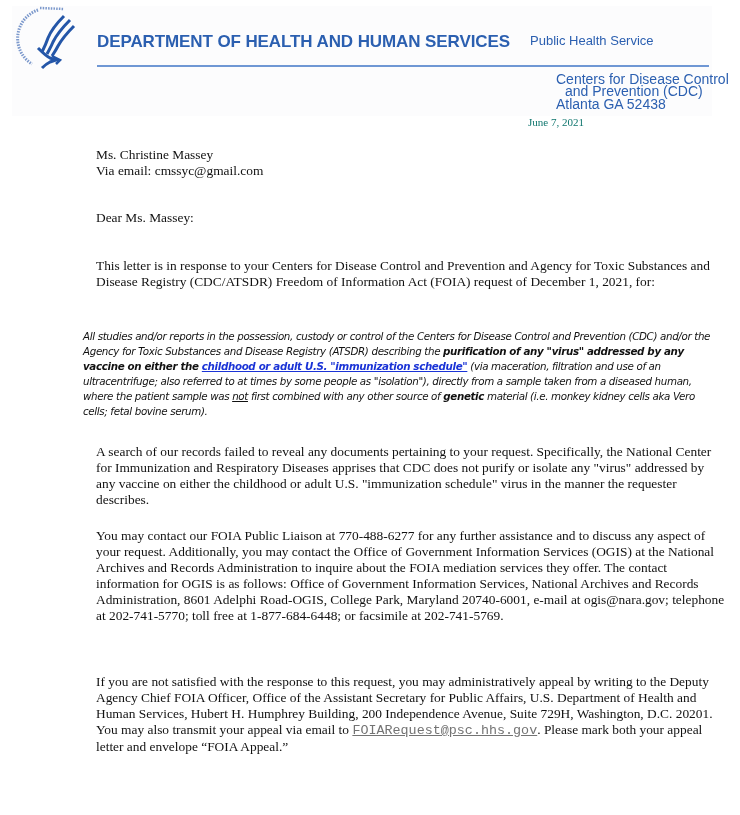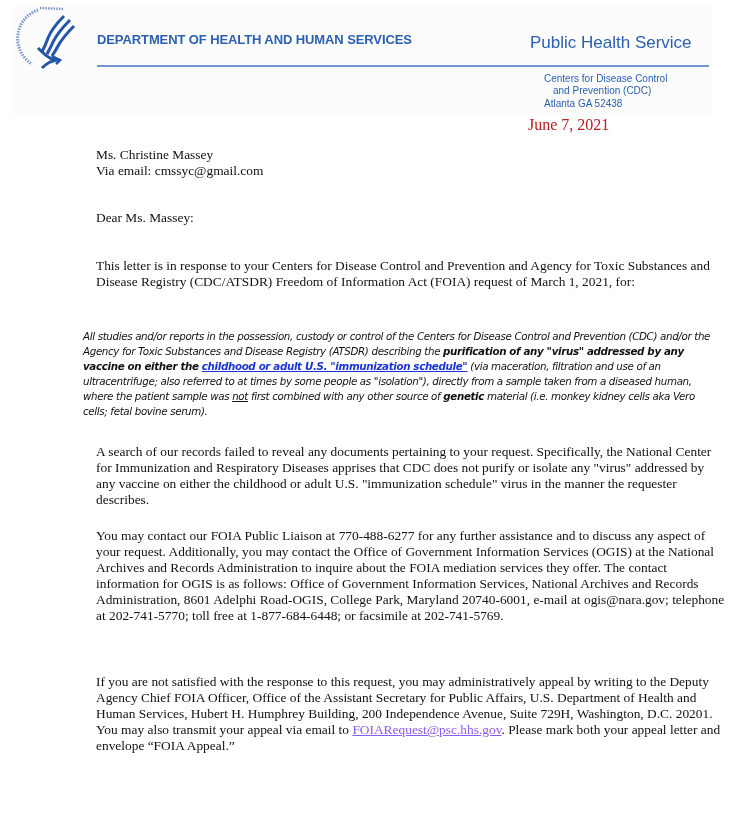--- a/index.html
+++ b/index.html
@@ -29,59 +29,59 @@
       top: 4px;
       width: 64px;
       height: 68px;
     }
     .dept-name {
       position: absolute;
       left: 97px;
       top: 32px;
       font-family: "Liberation Sans", sans-serif;
       font-weight: bold;
-      font-size: 13px;
+      font-size: 17px;
       color: #2b5fb0;
       letter-spacing: -0.1px;
       white-space: nowrap;
     }
     .phs {
       position: absolute;
       left: 530px;
       top: 33px;
       font-family: "Liberation Sans", sans-serif;
-      font-size: 17px;
+      font-size: 13px;
       color: #2b5fb0;
       white-space: nowrap;
     }
     .rule {
       position: absolute;
       left: 97px;
       top: 65px;
       width: 612px;
       height: 2px;
       background: #6f97d4;
     }
     .cdc-block {
       position: absolute;
-      left: 544px;
+      left: 556px;
       top: 73px;
       font-family: "Liberation Sans", sans-serif;
-      font-size: 10px;
+      font-size: 14px;
       line-height: 12.3px;
       color: #2b5fb0;
       white-space: nowrap;
     }
     .cdc-block .indent { padding-left: 9px; }
     .date {
       position: absolute;
       left: 528px;
       top: 116px;
-      font-size: 16px;
-      color: #b91c1c;
+      font-size: 11px;
+      color: #0f766e;
       white-space: nowrap;
     }
     .body-text {
       position: absolute;
       left: 52px;
       width: 660px;
       font-size: 13.4px;
       line-height: 16px;
       color: #111111;
       margin-left: 44px;
@@ -105,22 +105,23 @@
     .quote a {
       color: #1a33d6;
       font-weight: bold;
       text-decoration: underline;
     }
     .quote u { text-decoration: underline; }
     .para2 { top: 444px; width: 630px; }
     .para3 { top: 528px; width: 630px; }
     .para4 { top: 674px; width: 630px; }
     .para4 a {
-      color: #8b5cf6;
+      color: #737373;
       text-decoration: underline;
+      font-family: Liberation Mono, monospace;
     }
     p { margin: 0; }
   </style>
 </head>
 <body>
 
 <div class="letterhead"></div>
 
 <svg class="seal" viewBox="0 0 64 68">
   <path d="M22 6 A30 30 0 0 0 16 60" fill="none" stroke="#5b7fbf" stroke-width="3" stroke-dasharray="1.5 1.2" opacity="0.8"></path>
@@ -144,21 +145,21 @@
 
 <div class="date">June 7, 2021</div>
 
 <div class="body-text addr">
   <div>Ms. Christine Massey</div>
   <div>Via email: cmssyc@gmail.com</div>
 </div>
 
 <p class="body-text greeting">Dear Ms. Massey:</p>
 
-<p class="body-text para1">This letter is in response to your Centers for Disease Control and Prevention and Agency for Toxic Substances and Disease Registry (CDC/ATSDR) Freedom of Information Act (FOIA) request of March 1, 2021, for:</p>
+<p class="body-text para1">This letter is in response to your Centers for Disease Control and Prevention and Agency for Toxic Substances and Disease Registry (CDC/ATSDR) Freedom of Information Act (FOIA) request of December 1, 2021, for:</p>
 
 <p class="quote"><span>All studies and/or reports in the possession, custody or control of the Centers for Disease Control and Prevention (CDC) and/or the Agency for Toxic Substances and Disease Registry (ATSDR) describing the </span><b>purification of any "virus" addressed by any vaccine on either the </b><a href="#">childhood or adult U.S. "immunization schedule"</a><span> (via maceration, filtration and use of an ultracentrifuge; also referred to at times by some people as "isolation"), directly from a sample taken from a diseased human, where the patient sample was </span><u>not</u><span> first combined with any other source of </span><b>genetic</b><span> material (i.e. monkey kidney cells aka Vero cells; fetal bovine serum).</span></p>
 
 <p class="body-text para2">A search of our records failed to reveal any documents pertaining to your request. Specifically, the National Center for Immunization and Respiratory Diseases apprises that CDC does not purify or isolate any "virus" addressed by any vaccine on either the childhood or adult U.S. "immunization schedule" virus in the manner the requester describes.</p>
 
 <p class="body-text para3">You may contact our FOIA Public Liaison at 770-488-6277 for any further assistance and to discuss any aspect of your request.  Additionally, you may contact the Office of Government Information Services (OGIS) at the National Archives and Records Administration to inquire about the FOIA mediation services they offer.  The contact information for OGIS is as follows: Office of Government Information Services, National Archives and Records Administration, 8601 Adelphi Road-OGIS, College Park, Maryland 20740-6001, e-mail at ogis@nara.gov; telephone at 202-741-5770; toll free at 1-877-684-6448; or facsimile at 202-741-5769.</p>
 
 <p class="body-text para4"><span>If you are not satisfied with the response to this request, you may administratively appeal by writing to the Deputy Agency Chief FOIA Officer, Office of the Assistant Secretary for Public Affairs, U.S. Department of Health and Human Services, Hubert H. Humphrey Building, 200 Independence Avenue, Suite 729H, Washington, D.C.  20201. You may also transmit your appeal via email to </span><a href="#">FOIARequest@psc.hhs.gov</a><span>. Please mark both your appeal letter and envelope “FOIA Appeal.”</span></p>
 
 </body></html>

